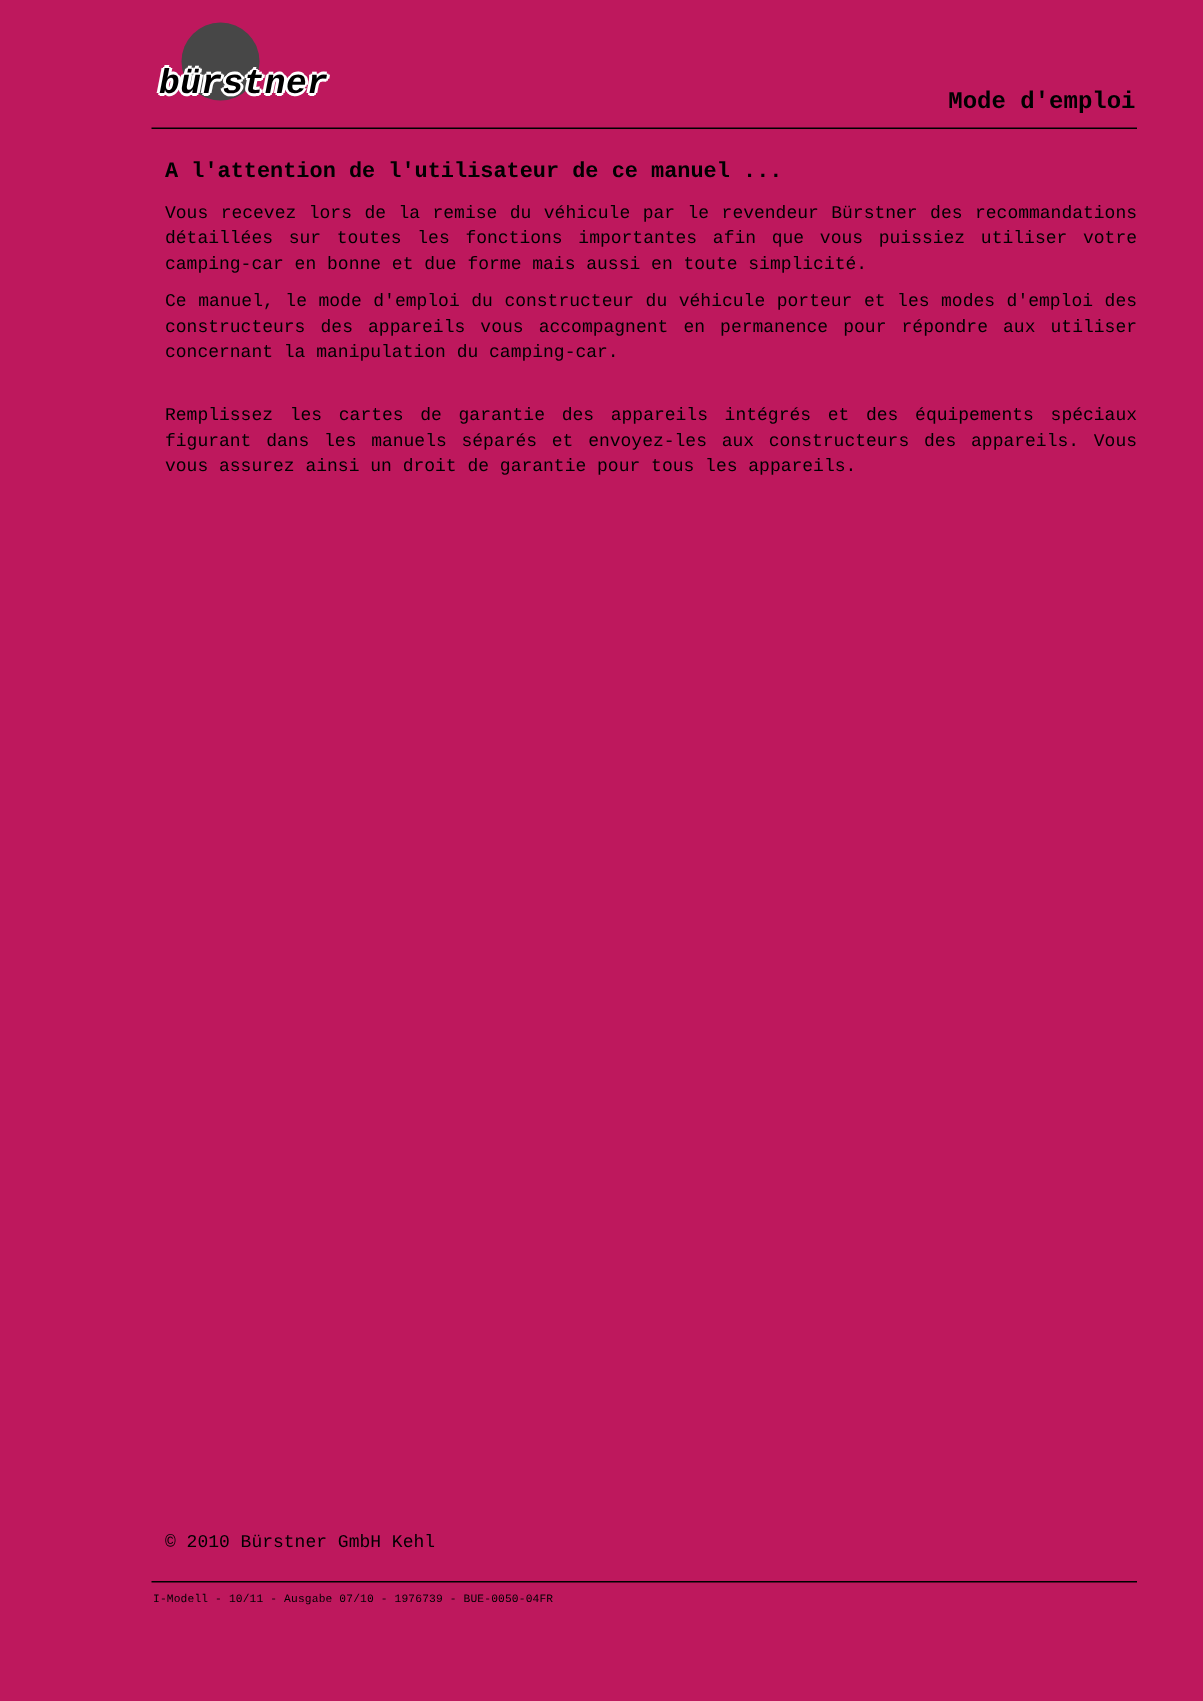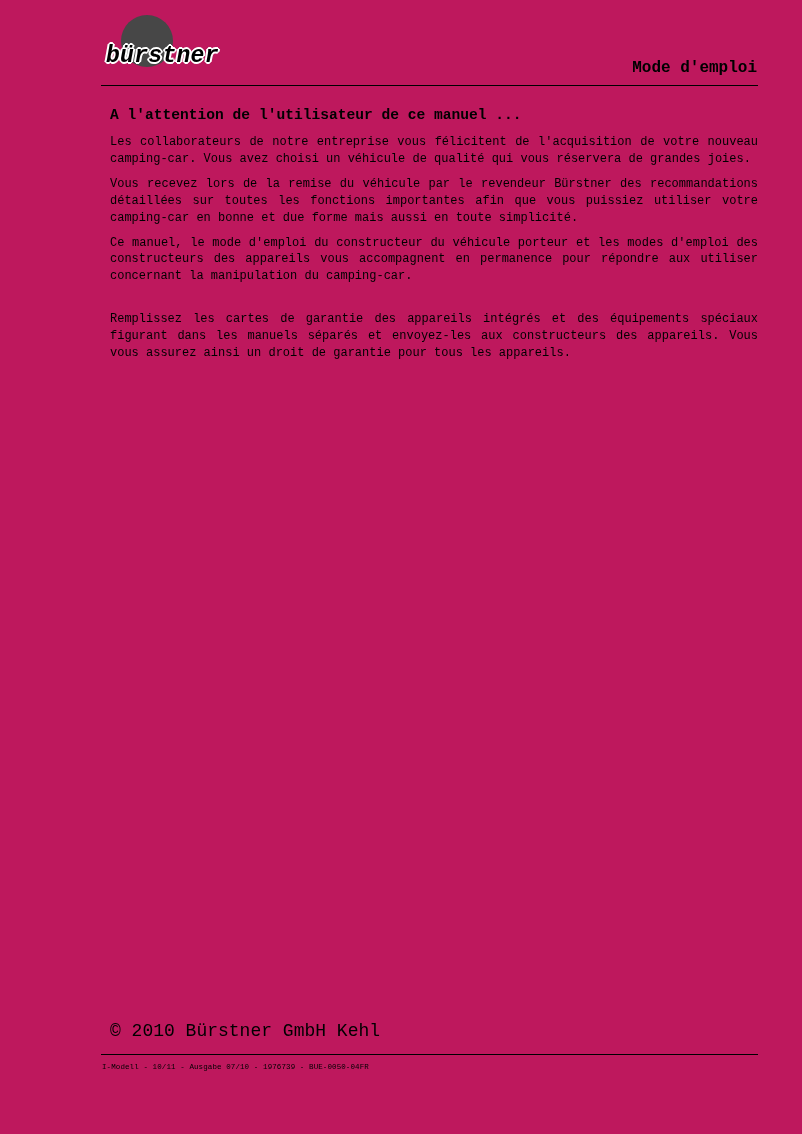--- a/index.html
+++ b/index.html
@@ -82,21 +82,21 @@
     margin: 0 0 8px 0;
     font-size: 12px;
     line-height: 16.9px;
     text-align: justify;
   }
   
   .copyright {
     position: absolute;
     left: 110px;
     top: 1021px;
-    font-size: 18px;
+    font-size: 12px;
   }
   .rule-footer {
     top: 1054px;
     border-top: 1px solid #000;
   }
   .docinfo {
     position: absolute;
     left: 102px;
     top: 1063px;
     font-size: 7.5px;
@@ -114,21 +114,20 @@
   </div>
 
   <div class="page-title">Mode d'emploi</div>
 
   <hr class="rule rule-header">
 
   <div class="content">
 
     <div class="section">
       <h2>A l'attention de l'utilisateur de ce manuel ...</h2>
-      <p>Les collaborateurs de notre entreprise vous félicitent de l'acquisition de votre nouveau camping-car. Vous avez choisi un véhicule de qualité qui vous réservera de grandes joies.</p>
       <p>Vous recevez lors de la remise du véhicule par le revendeur Bürstner des recommandations détaillées sur toutes les fonctions importantes afin que vous puissiez utiliser votre camping-car en bonne et due forme mais aussi en toute simplicité.</p>
       <p>Ce manuel, le mode d'emploi du constructeur du véhicule porteur et les modes d'emploi des constructeurs des appareils vous accompagnent en permanence pour répondre aux utiliser concernant la manipulation du camping-car.</p>
     </div>
 
     <div class="section">
       <p>Remplissez les cartes de garantie des appareils intégrés et des équipements spéciaux figurant dans les manuels séparés et envoyez-les aux constructeurs des appareils. Vous vous assurez ainsi un droit de garantie pour tous les appareils.</p>
     </div>
 
   </div>
 

